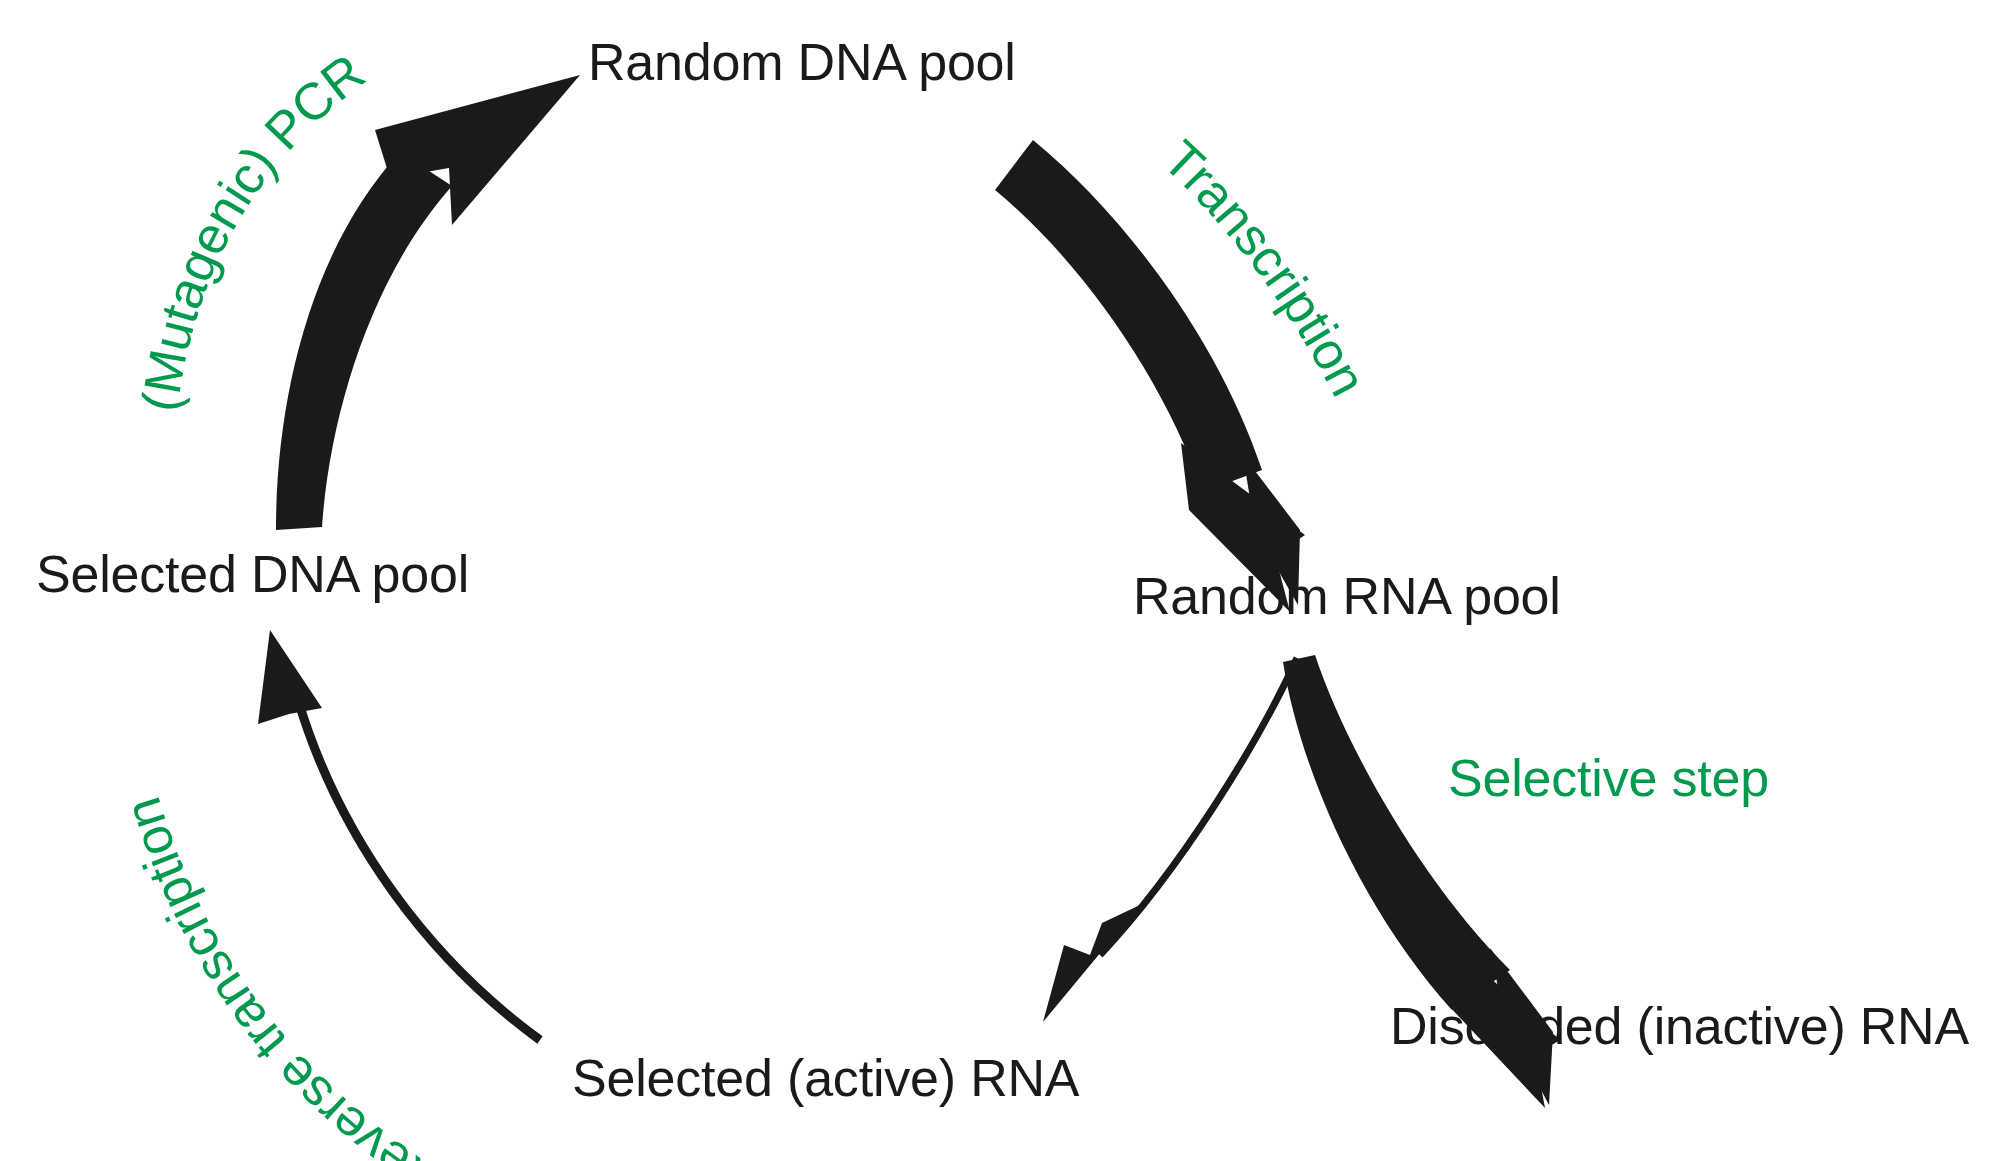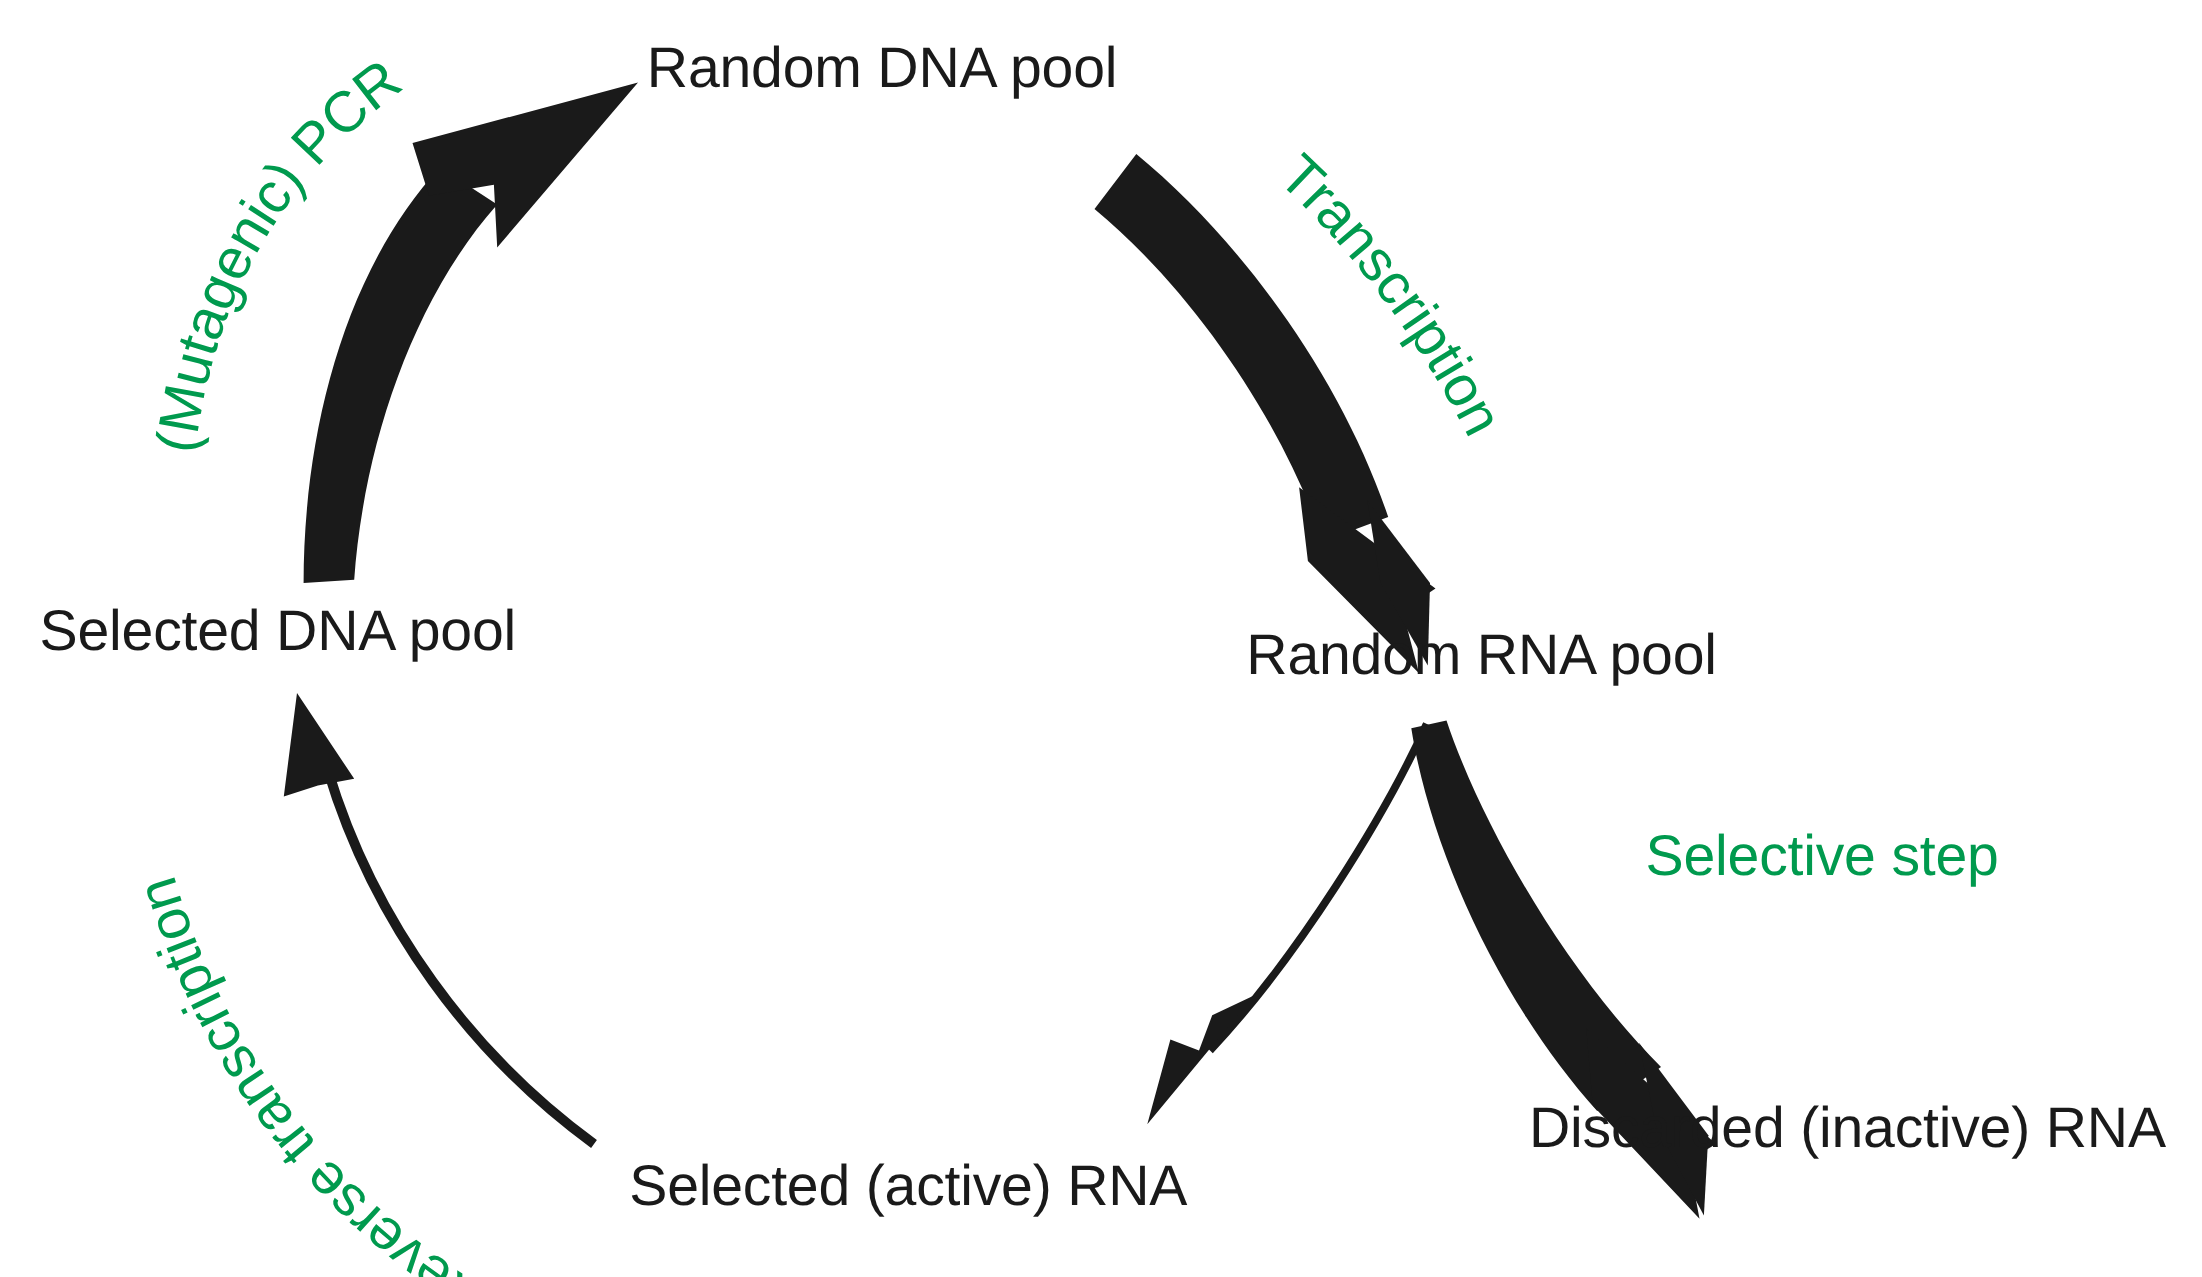--- a/index.html
+++ b/index.html
@@ -163,15 +163,15 @@
   <div class="node-label" style="left:1133px; top:570px;">Random RNA pool</div>
 
   <div class="node-label" style="left:588px; top:36px;">Random DNA pool</div>
 
   <div class="node-label" style="left:1390px; top:1000px;">Discarded (inactive) RNA</div>
 
   <div class="node-label" style="left:572px; top:1052px;">Selected (active) RNA</div>
 
   <div class="node-label" style="left:36px; top:548px;">Selected DNA pool</div>
 
-  <div class="flat-green-label" style="left:1448px; top:752px;margin-left:48px;">Selective step</div>
+  <div class="flat-green-label" style="left:1448px; top:752px;">Selective step</div>
 
 </div>
 
 </body></html>

